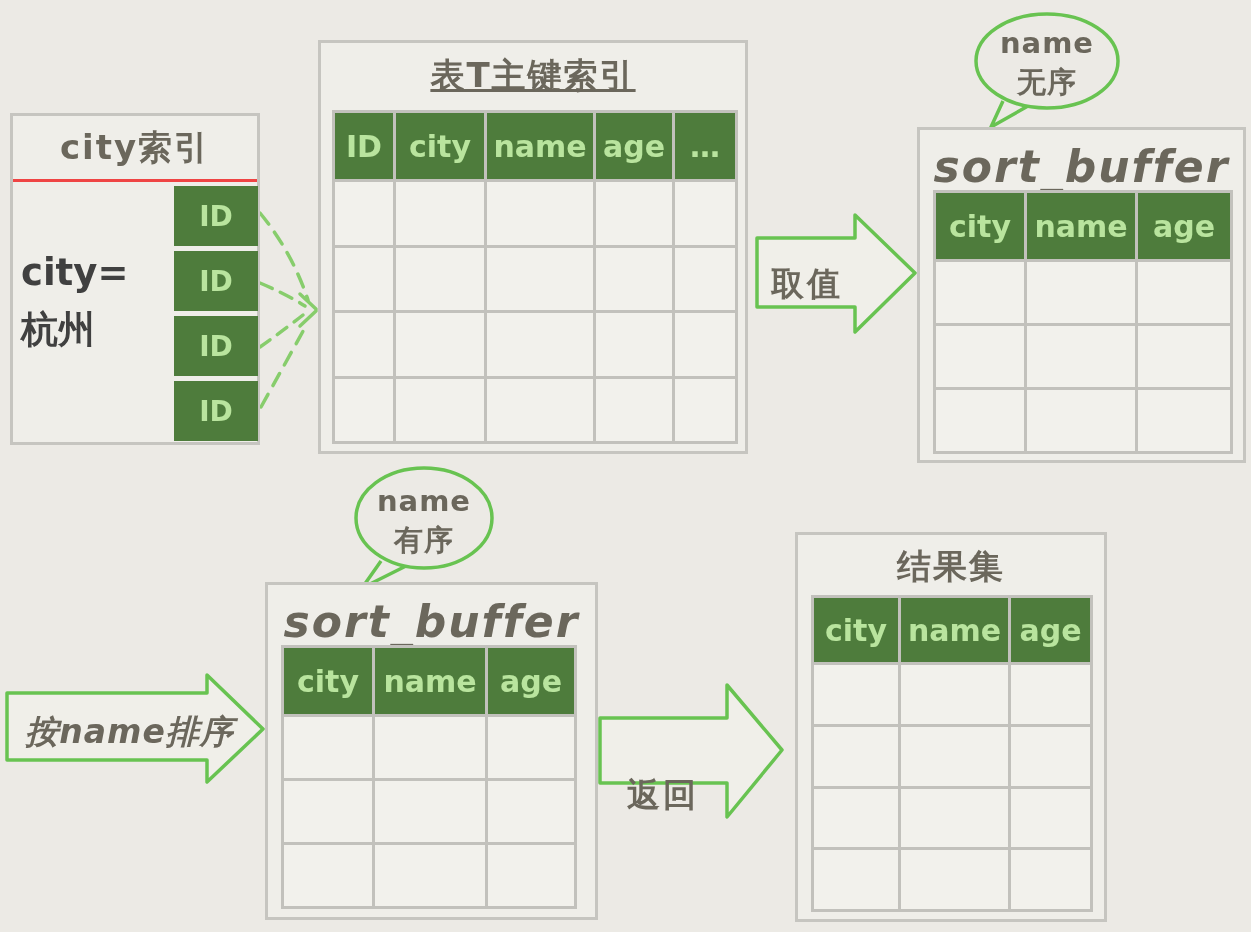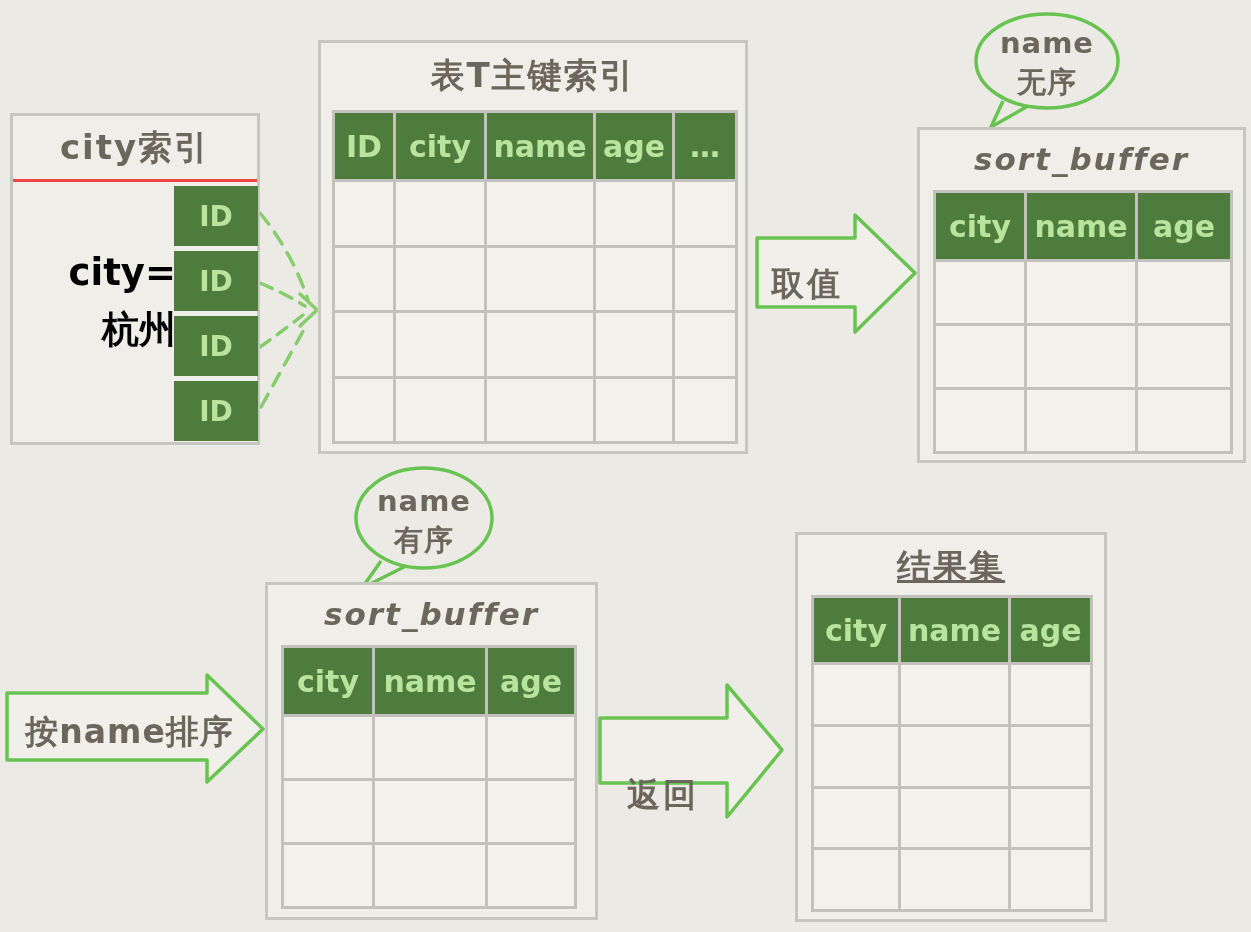--- a/index.html
+++ b/index.html
@@ -20,21 +20,21 @@
     border:3px solid #c6c5c0;
     box-sizing:border-box;
   }
   .tbl-title{
     text-align:center;
     color:#6b675c;
     font-weight:600;
     letter-spacing:2px;
   }
   .cn-title{font-size:34px;line-height:1.1;}
-  .en-title{font-size:31px;font-style:italic;}
+  .en-title{font-size:44px;font-style:italic;}
 
   
   .grid{
     position:absolute;
     display:grid;
     gap:3px;
     padding:3px;
     background:#c2c1bc;
     box-sizing:border-box;
   }
@@ -61,21 +61,21 @@
     display:flex;flex-direction:column;gap:5px;
   }
   .id-cell{
     width:84px;height:60px;
     background:#4e7c3c;color:#b9e49e;
     display:flex;align-items:center;justify-content:center;
     font-size:28px;font-weight:700;
   }
   .city-cond{
     position:absolute;left:8px;top:62px;width:155px;
-    text-align:right;color:#000000;
+    text-align:left;color:#404040;
     font-size:37px;font-weight:600;line-height:1.55;
   }
 
   
   .label{
     position:absolute;color:#6b675c;font-weight:600;
     text-align:center;white-space:nowrap;
   }
   .arrow-label{font-size:33px;letter-spacing:3px;}
   .bubble-label{font-size:29px;line-height:1.35;letter-spacing:1px;}
@@ -123,21 +123,21 @@
       <div class="id-col">
         <div class="id-cell">ID</div>
         <div class="id-cell">ID</div>
         <div class="id-cell">ID</div>
         <div class="id-cell">ID</div>
       </div>
     </div>
   </div>
 
   <div class="box" style="left:318px;top:40px;width:430px;height:414px;">
-    <div class="tbl-title cn-title" style="margin-top:14px;">表T主键索引</div>
+    <div class="tbl-title cn-title" style="margin-top:14px;text-decoration:underline;">表T主键索引</div>
     <div class="grid" style="left:11px;top:67px;width:406px;height:334px;
          grid-template-columns:58px 88px 106px 76px 1fr;
          grid-template-rows:66px repeat(4,1fr);">
       <div class="hcell upright">ID</div>
       <div class="hcell">city</div>
       <div class="hcell">name</div>
       <div class="hcell">age</div>
       <div class="hcell upright">…</div>
       <div class="cell"></div>
         <div class="cell"></div>
@@ -196,21 +196,21 @@
       <div class="cell"></div>
         <div class="cell"></div>
         <div class="cell"></div>
       <div class="cell"></div>
         <div class="cell"></div>
         <div class="cell"></div>
     </div>
   </div>
 
   <div class="box" style="left:795px;top:532px;width:312px;height:390px;">
-    <div class="tbl-title cn-title" style="margin-top:13px;text-decoration:underline;">结果集</div>
+    <div class="tbl-title cn-title" style="margin-top:13px;">结果集</div>
     <div class="grid" style="left:13px;top:60px;width:282px;height:317px;
          grid-template-columns:84px 107px 1fr;
          grid-template-rows:64px repeat(4,1fr);">
       <div class="hcell">city</div>
       <div class="hcell">name</div>
       <div class="hcell">age</div>
       <div class="cell"></div>
         <div class="cell"></div>
         <div class="cell"></div>
       <div class="cell"></div>
@@ -219,21 +219,21 @@
       <div class="cell"></div>
         <div class="cell"></div>
         <div class="cell"></div>
       <div class="cell"></div>
         <div class="cell"></div>
         <div class="cell"></div>
     </div>
   </div>
 
   <div class="label arrow-label" style="left:762px;top:254px;width:90px;margin-top:8px;">取值</div>
-  <div class="label arrow-label" style="left:12px;top:710px;width:235px;letter-spacing:1px;">按name排序</div>
+  <div class="label arrow-label" style="left:12px;top:710px;width:235px;letter-spacing:1px;font-style:italic;">按name排序</div>
   <div class="label arrow-label" style="left:618px;top:734px;width:90px;margin-top:39px;">返回</div>
 
   <div class="label bubble-label" style="left:982px;top:24px;width:130px;">
     <span>name</span><br>
     <span>无序</span>
   </div>
   <div class="label bubble-label" style="left:359px;top:482px;width:130px;">
     <span>name</span><br>
     <span>有序</span>
   </div>

